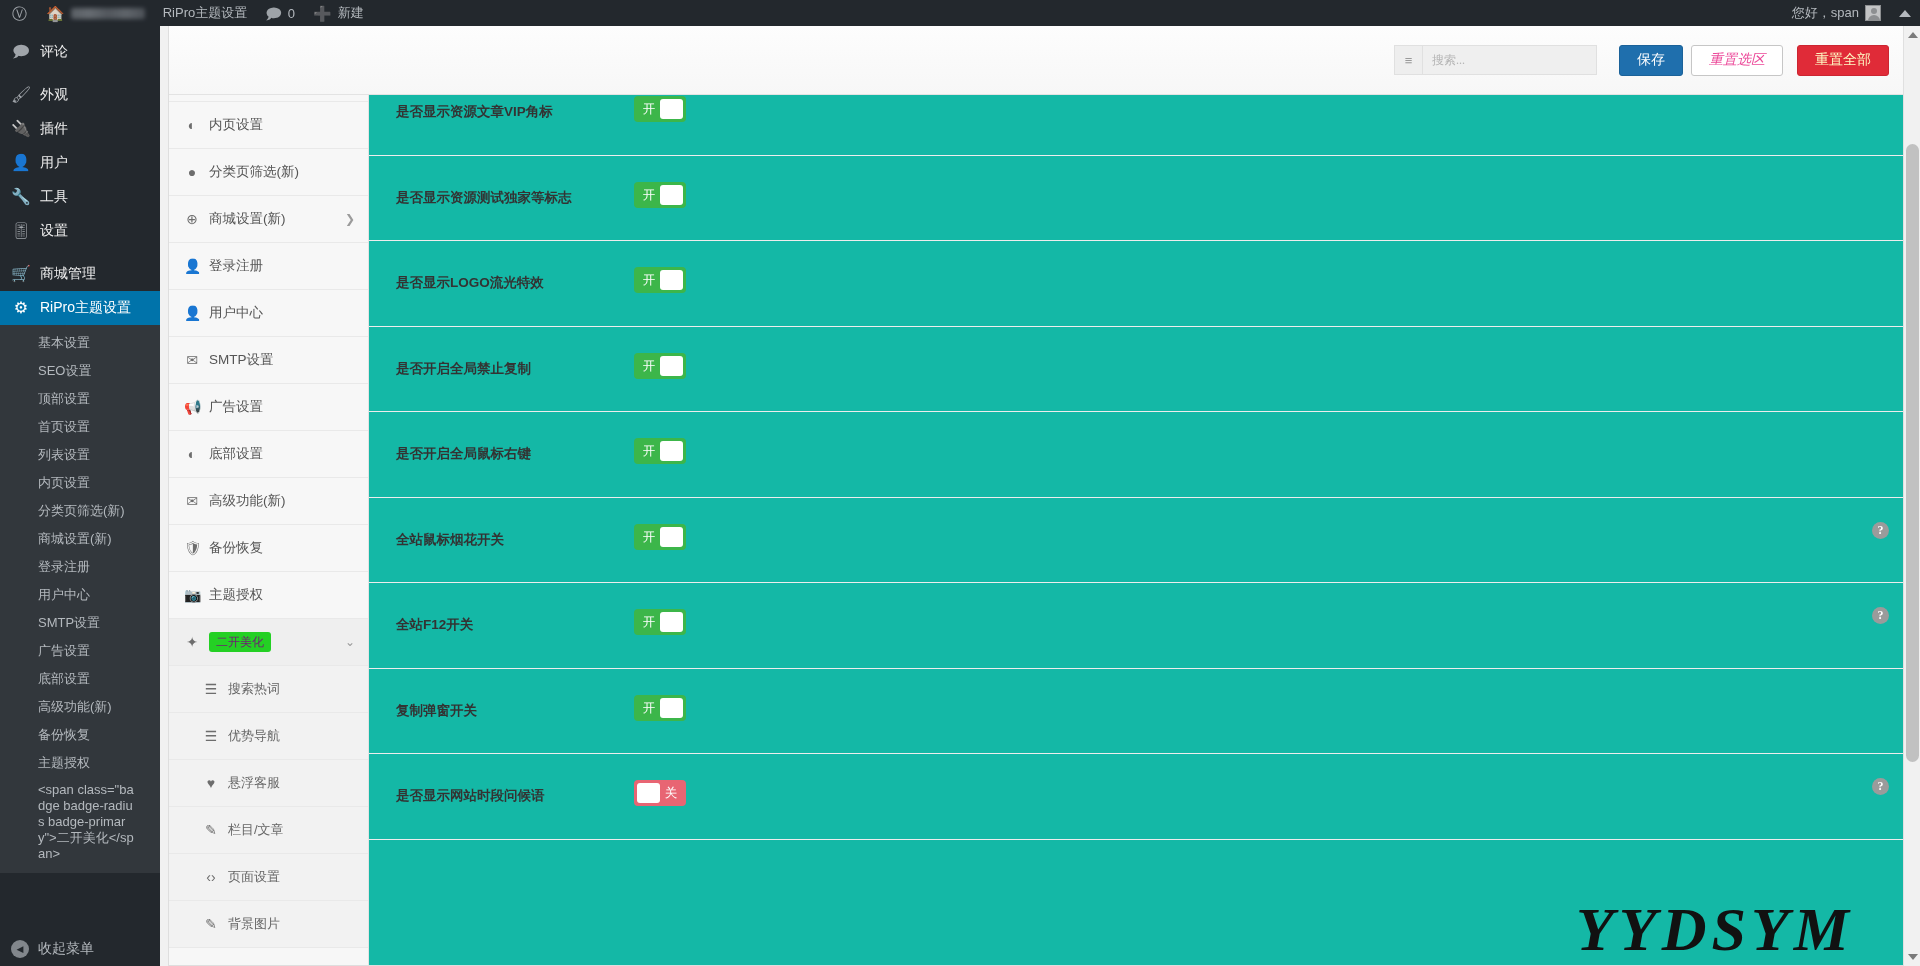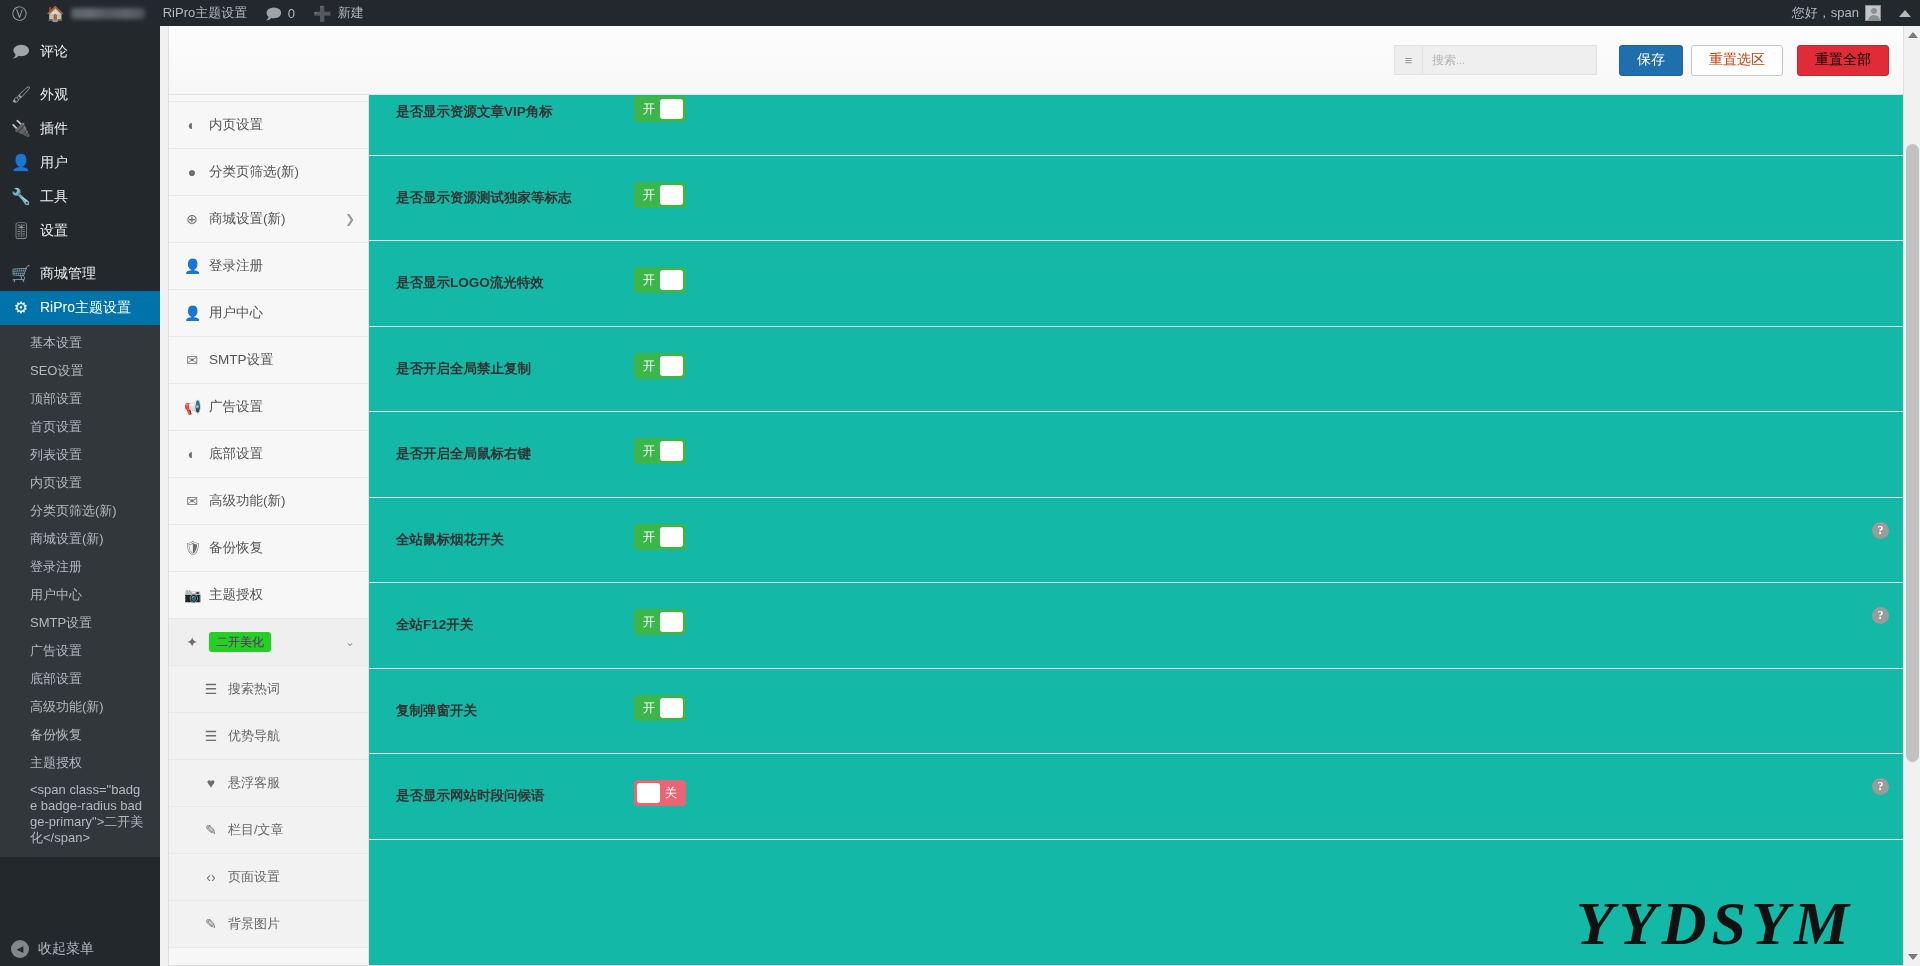--- a/index.html
+++ b/index.html
@@ -62,21 +62,21 @@
   .menu-sep { height: 9px; }
   .menu-top.current {
     background: #0073aa; color: #fff; position: relative;
   }
   .menu-top.current .glyph { color: #fff; }
   .menu-top.current:after {
     content:""; position:absolute; right:-8px; top:50%; transform:translateY(-50%);
     width:0;height:0;border-top:8px solid transparent;border-bottom:8px solid transparent;
     border-left:8px solid #f1f1f1;
   }
-  .submenu { background:#32373c; padding: 4px 8px 6px; }
+  .submenu { background:#32373c; padding: 4px 16px 6px; }
   .submenu-item {
     display:block; padding: 5px 0 5px 22px; color:#b4b9be; font-size:13px;
     line-height: 18px;
   }
   .submenu-item.raw {
     color:#b4b9be; font-size:13px; line-height:16px; word-break:break-all;
     padding-right:6px;
   }
   #collapse-menu {
     position:absolute; left:0; bottom:0; width:160px; height:34px;
@@ -123,22 +123,22 @@
     font-family:Liberation Serif, serif;
   }
   #redux-search::placeholder { color:#b5b5b5; }
   .btn {
     height:31px; padding:0 17px; font-size:14px; border-radius:3px;
     display:flex;align-items:center;justify-content:center;
     border:1px solid transparent; margin-left:8px; cursor:pointer;
     font-family:"Liberation Sans", sans-serif; white-space:nowrap;
   }
   .btn-save { background:#1f6fad; color:#fff; border-color:#1b6299; }
-  .btn-reset-section { background:#fff; color:#c2410c; border-color:#c6c6c6; }
-  .btn-reset-all { background:#e02b38; color:#000000; border-color:#cc2531;margin-left:14px; }
+  .btn-reset-section { background:#fff; color:#ec4899; border-color:#c6c6c6;font-style:italic; }
+  .btn-reset-all { background:#e02b38; color:#fef9c3; border-color:#cc2531;margin-left:14px; }
 
   
   #redux-body { display:flex; height:870px; }
 
   
   #redux-nav {
     width:200px; background:#f7f7f7; border-right:1px solid #e3e3e3;
     flex:0 0 200px; overflow:hidden; position:relative;
   }
   #redux-nav-inner { position:absolute; top:-40px; left:0; width:200px; }
@@ -205,21 +205,21 @@
   }
   #page-scroll .arrow-up, #page-scroll .arrow-dn {
     position:absolute; left:4px; width:0;height:0;
     border-left:5px solid transparent; border-right:5px solid transparent;
   }
   #page-scroll .arrow-up { top:6px; border-bottom:6px solid #7a7a7a; }
   #page-scroll .arrow-dn { bottom:6px; border-top:6px solid #7a7a7a; }
 
   
   #watermark {
-    position:absolute; right:20px; bottom:12px; width:370px; text-align:center;
+    position:absolute; right:20px; bottom:6px; width:370px; text-align:center;
     z-index:35; pointer-events:none;
   }
   #watermark .wm-top {
     font-family:"Liberation Serif", serif;
     font-size:62px; font-weight:bold; font-style:italic; color:#111;
     letter-spacing:5px; line-height:1; text-align:center;
   }
   #watermark .wm-bot {
     font-family:"Liberation Sans", sans-serif;
     font-size:31px; font-weight:bold; font-style:italic; color:#ec1c24;

